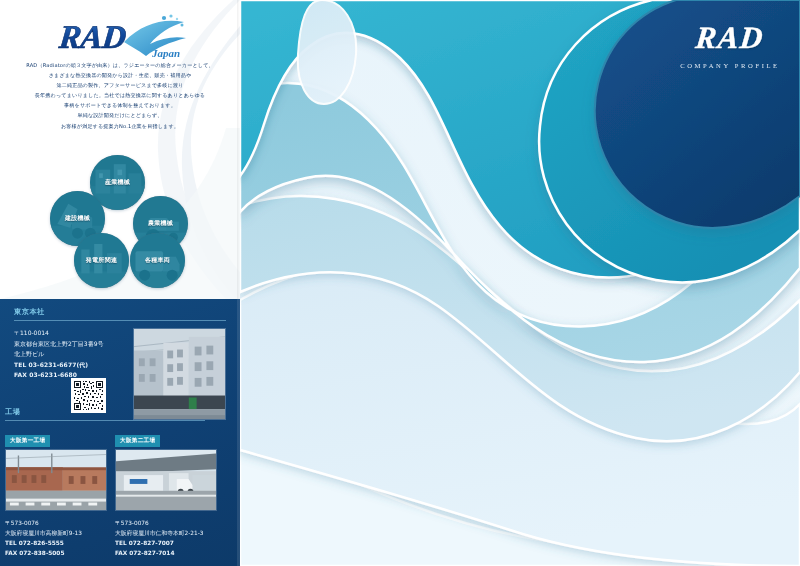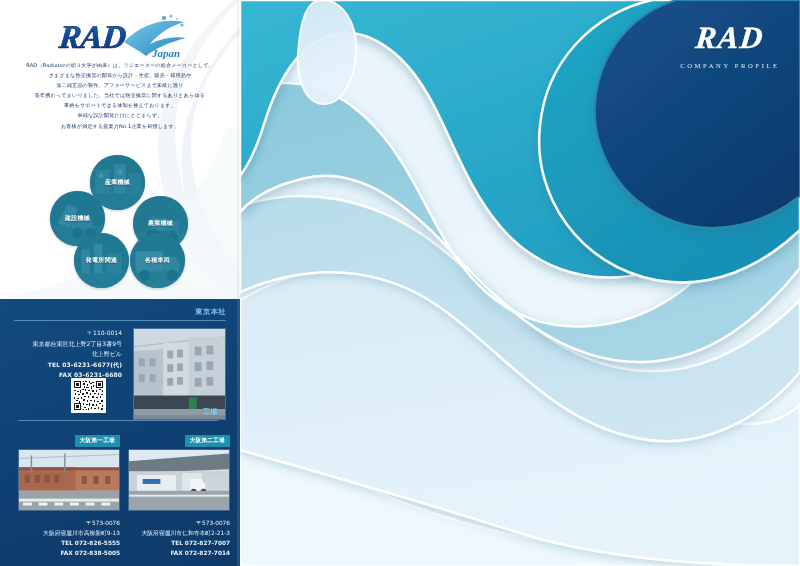--- a/index.html
+++ b/index.html
@@ -64,40 +64,40 @@
   .c-ind  { left: 52px;  top: 0px;   width: 55px; height: 55px; }
   .c-con  { left: 12px;  top: 36px;  width: 55px; height: 55px; }
   .c-agr  { left: 95px;  top: 41px;  width: 55px; height: 55px; }
   .c-pow  { left: 36px;  top: 78px;  width: 55px; height: 55px; }
   .c-veh  { left: 92px;  top: 78px;  width: 55px; height: 55px; }
 
   
   #leftBot {
     position: absolute; left: 0; top: 299px; width: 240px; height: 267px;
     background: linear-gradient(160deg,#124a7f 0%,#0f4073 55%,#0d3a69 100%);
-    color: #ffffff; overflow: hidden; text-align: right;
+    color: #ffffff; overflow: hidden;
   }
   #leftBot .rimR { position: absolute; right: 0; top: 0; width: 3px; height: 100%; background: rgba(255,255,255,.1); }
 
   .sec-title {
     color: #7fc8e8; font-size: 7.2px; font-weight: bold;
     font-family: "DejaVu Sans", sans-serif; letter-spacing: .5px;
   }
   .sec-rule { height: 1px; background: rgba(140,200,230,.55); margin-top: 3px; }
 
   .hq { position: absolute; left: 14px; top: 8px; width: 212px; }
   .hq-body { position: relative; margin-top: 7px; height: 92px; }
   .hq-txt { position: absolute; left: 0; top: 0; width: 108px; }
   .hq-txt div { font-size: 6px; line-height: 10.6px; color: #eaf3fb; font-family: "DejaVu Sans", sans-serif; white-space: nowrap; }
   .hq-txt .tel { font-weight: bold; letter-spacing: .1px; }
   .qr { position: absolute; left: 57px; top: 50px; width: 35px; height: 35px; background: #fff; padding: 2px; }
   .qr svg { display: block; }
   .hq-photo { position: absolute; right: 0; top: 0; width: 93px; height: 92px; overflow: hidden; border: 1px solid rgba(255,255,255,.25); }
 
-  .fac { position: absolute; left: 18px; top: 108px; width: 200px; }
+  .fac { position: absolute; left: 5px; top: 108px; width: 200px; }
   .fac-grid { display: flex; gap: 8px; margin-top: 7px; }
   .fac-col { width: 102px; }
   .fac-badge {
     display: inline-block; background: #1f8fb0; color: #fff; font-size: 5.6px; font-weight: bold;
     padding: 2px 5px; font-family: "DejaVu Sans", sans-serif; letter-spacing: .3px;
   }
   .fac-photo { width: 102px; height: 62px; margin-top: 2px; overflow: hidden; border: 1px solid rgba(255,255,255,.22); }
   .fac-txt { margin-top: 7px; }
   .fac-txt div { font-size: 5.8px; line-height: 10px; color: #eaf3fb; font-family: "DejaVu Sans", sans-serif; white-space: nowrap; }
   .fac-txt .tel { font-weight: bold; }

